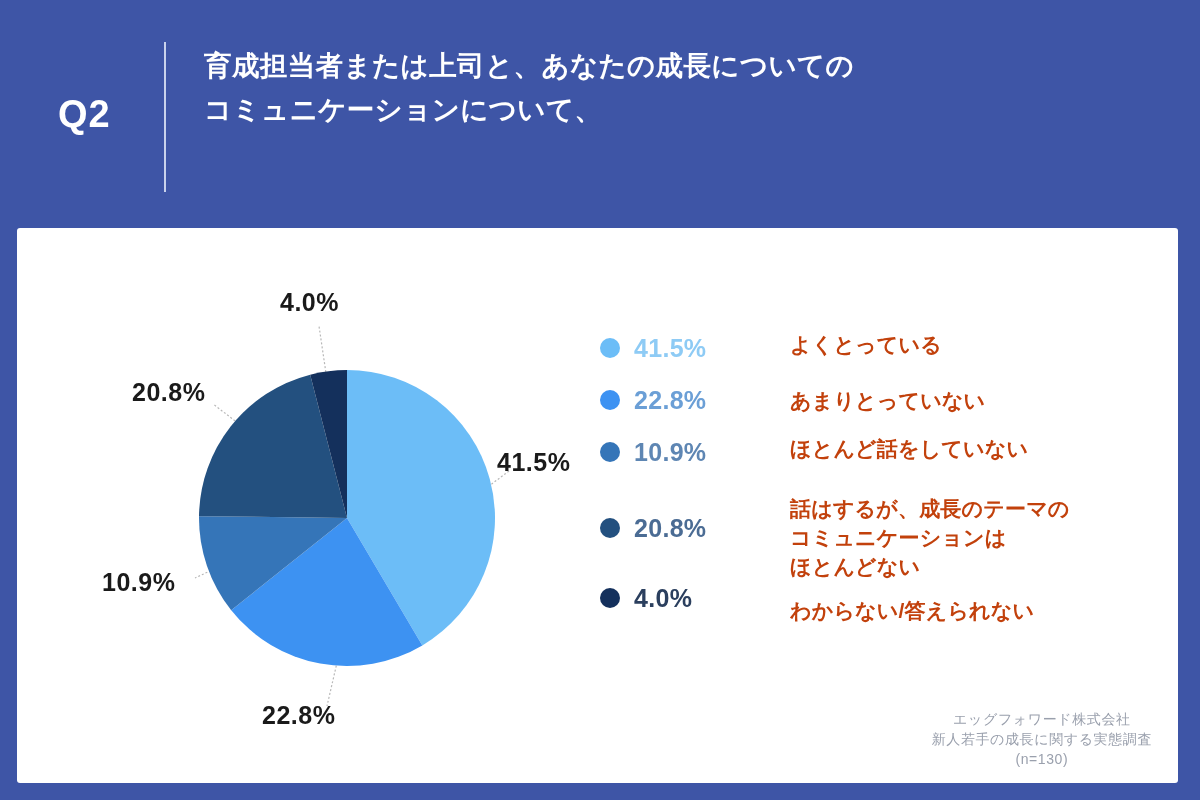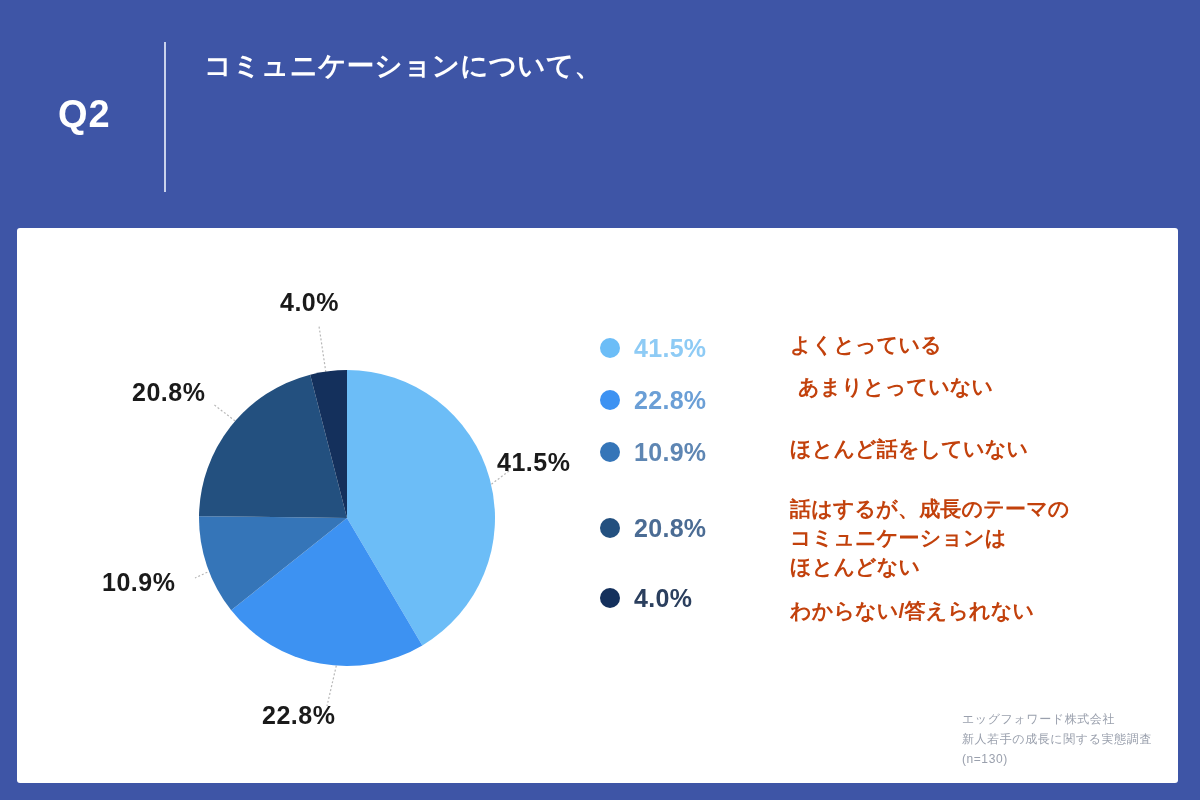--- a/index.html
+++ b/index.html
@@ -133,23 +133,23 @@
     line-height: 29px;
     white-space: pre-line;
     letter-spacing: 0.2px;
   }
 
   
   #attribution {
     position: absolute;
     right: 26px;
     bottom: 14px;
-    text-align: left;
+    text-align: center;
     color: #9aa0ad;
-    font-size: 12px;
+    font-size: 14px;
     line-height: 20px;
     letter-spacing: 0.6px;
   }
 
   
   #logo {
     position: absolute;
     left: 0px;
     bottom: 0px;
     width: 172px;
@@ -169,20 +169,21 @@
 </style>
 </head>
 <body>
 
 <div id="slide">
 
   <div id="header">
     <div id="q-number">Q2</div>
     <div id="q-divider"></div>
     <div id="q-title">
+      <div>育成担当者または上司と、あなたの成長についての</div>
       <div>コミュニケーションについて、</div>
     </div>
   </div>
 
   <div id="card">
 
     <div id="pie-wrap">
       <svg id="pie-svg" width="600" height="555" viewBox="0 0 600 555">
 
         <g stroke="#b8b8b8" stroke-width="1.2" fill="none" stroke-dasharray="2 2">
@@ -214,21 +215,21 @@
       <div class="legend-row" style="top: 0px;">
         <span class="legend-dot" style="background: rgb(108, 189, 247);"></span>
         <span class="legend-pct" style="color: rgb(142, 203, 245);">41.5%</span>
       </div>
       <div class="legend-text" style="position: absolute; left: 190px; top: -8px; width: 380px;">よくとっている</div>
 
       <div class="legend-row" style="top: 52px;">
         <span class="legend-dot" style="background: rgb(61, 146, 242);"></span>
         <span class="legend-pct" style="color: rgb(107, 159, 214);">22.8%</span>
       </div>
-      <div class="legend-text" style="position: absolute; left: 190px; top: 34px; width: 380px; margin-left: 8px;">あまりとっていない</div>
+      <div class="legend-text" style="position: absolute; left: 190px; top: 48px; width: 380px;">あまりとっていない</div>
 
       <div class="legend-row" style="top: 104px;">
         <span class="legend-dot" style="background: rgb(53, 117, 184);"></span>
         <span class="legend-pct" style="color: rgb(94, 134, 179);">10.9%</span>
       </div>
       <div class="legend-text" style="position: absolute; left: 190px; top: 96px; width: 380px;">ほとんど話をしていない</div>
 
       <div class="legend-row" style="top: 180px;">
         <span class="legend-dot" style="background: rgb(35, 80, 127);"></span>
         <span class="legend-pct" style="color: rgb(75, 108, 148);">20.8%</span>

